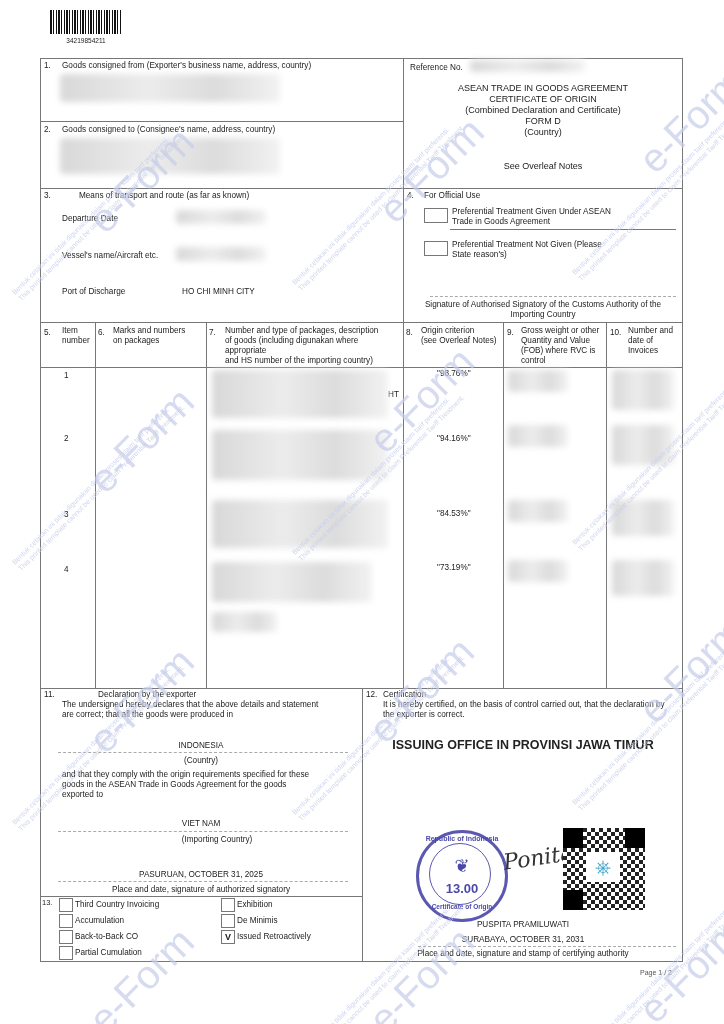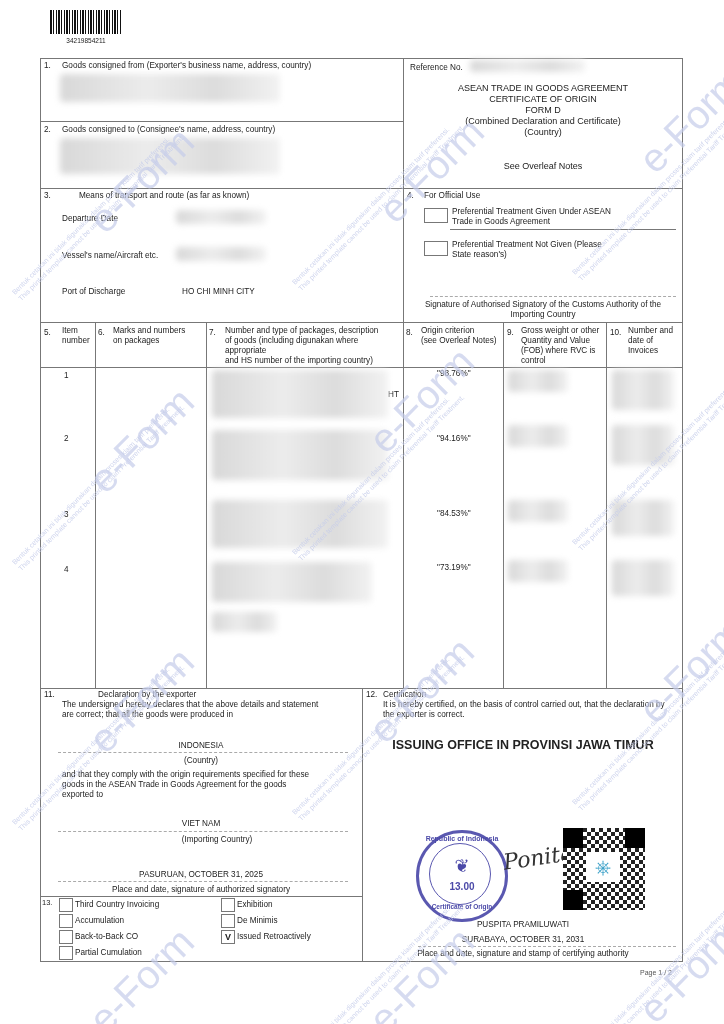--- a/index.html
+++ b/index.html
@@ -65,22 +65,22 @@
 
 <div class="txt" style="left:44px;top:125px;">2.</div>
 <div class="txt" style="left:62px;top:125px;">Goods consigned to (Consignee's name, address, country)</div>
 <div class="blur" style="left:60px;top:138px;width:220px;height:36px;"></div>
 
 <div class="txt" style="left:410px;top:63px;">Reference No.</div>
 <div class="blur" style="left:470px;top:60px;width:115px;height:12px;"></div>
 <div class="txt center" style="left:404px;top:83px;width:278px;font-size:9px;line-height:11px;">
   <div>ASEAN TRADE IN GOODS AGREEMENT</div>
   <div>CERTIFICATE OF ORIGIN</div>
+  <div>(Combined Declaration and Certificate)</div>
   <div>FORM D</div>
-  <div>(Combined Declaration and Certificate)</div>
   <div>(Country)</div>
 </div>
 <div class="txt center" style="left:404px;top:161px;width:278px;font-size:9px;">See Overleaf Notes</div>
 
 <div class="txt" style="left:44px;top:191px;">3.</div>
 <div class="txt" style="left:79px;top:191px;">Means of transport and route (as far as known)</div>
 <div class="txt" style="left:62px;top:214px;">Departure Date</div>
 <div class="blur" style="left:176px;top:210px;width:90px;height:14px;"></div>
 <div class="txt" style="left:62px;top:251px;">Vessel's name/Aircraft etc.</div>
 <div class="blur" style="left:176px;top:247px;width:90px;height:14px;"></div>
@@ -213,21 +213,21 @@
 <div class="txt" style="left:383px;top:700px;">
   <div>It is hereby certified, on the basis of control carried out, that the declaration by</div>
   <div>the exporter is correct.</div>
 </div>
 <div class="txt center" style="left:363px;top:738px;width:320px;font-size:12.5px;font-weight:bold;line-height:14px;">ISSUING OFFICE IN PROVINSI JAWA TIMUR</div>
 
 <div class="stamp">
   <div class="stamp-inner"></div>
   <div class="abs center" style="left:0;top:2px;width:86px;font-size:7px;font-weight:bold;">Republic of Indonesia</div>
   <div class="abs center" style="left:0;top:22px;width:86px;font-size:18px;">❦</div>
-  <div class="abs center" style="left:0;top:48px;width:86px;font-size:10px;font-weight:bold;">13.00</div>
+  <div class="abs center" style="left:0;top:48px;width:86px;font-size:13px;font-weight:bold;">13.00</div>
   <div class="abs center" style="left:0;top:70px;width:86px;font-size:6.5px;font-weight:bold;">Certificate of Origin</div>
 </div>
 
 <div class="abs" style="left:503px;top:845px;font-family:'DejaVu Serif', serif;font-style:italic;font-size:22px;color:#333;transform:rotate(-8deg);">Ponita</div>
 
 <div class="qr"></div>
 <div class="qr-logo">⎈</div>
 
 <div class="txt center" style="left:363px;top:920px;width:320px;">PUSPITA PRAMILUWATI</div>
 <div class="txt center" style="left:363px;top:935px;width:320px;">SURABAYA, OCTOBER 31, 2031</div>

